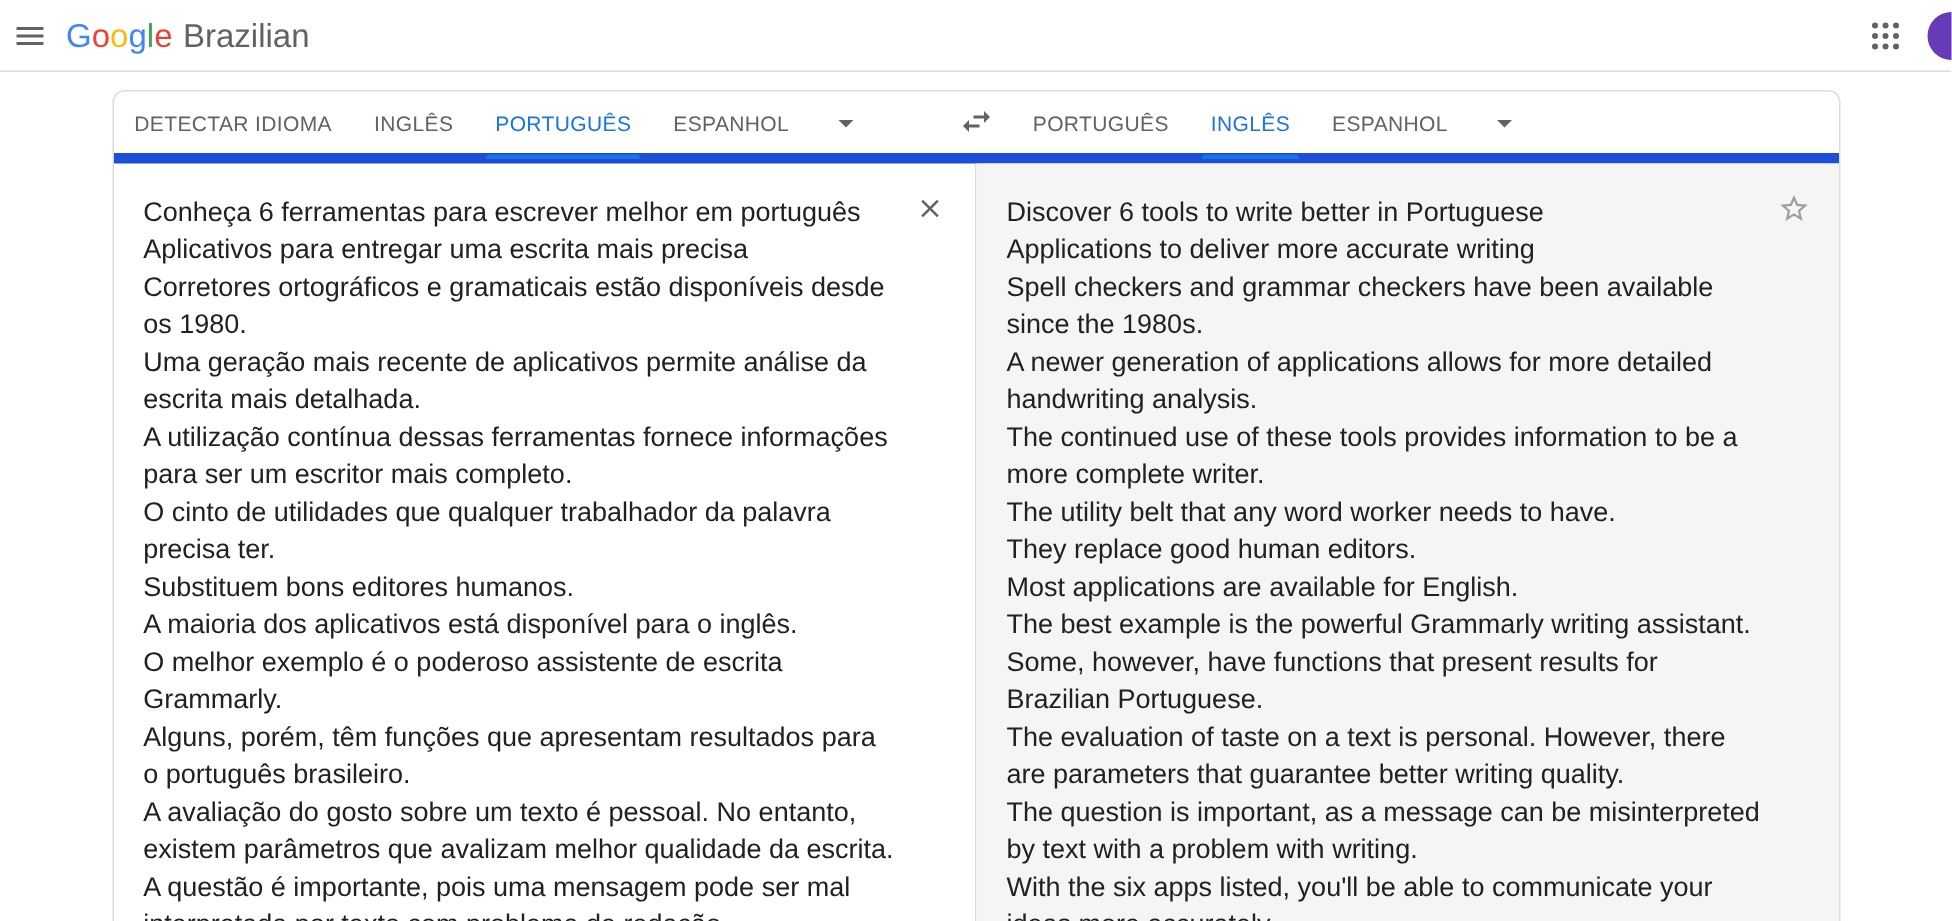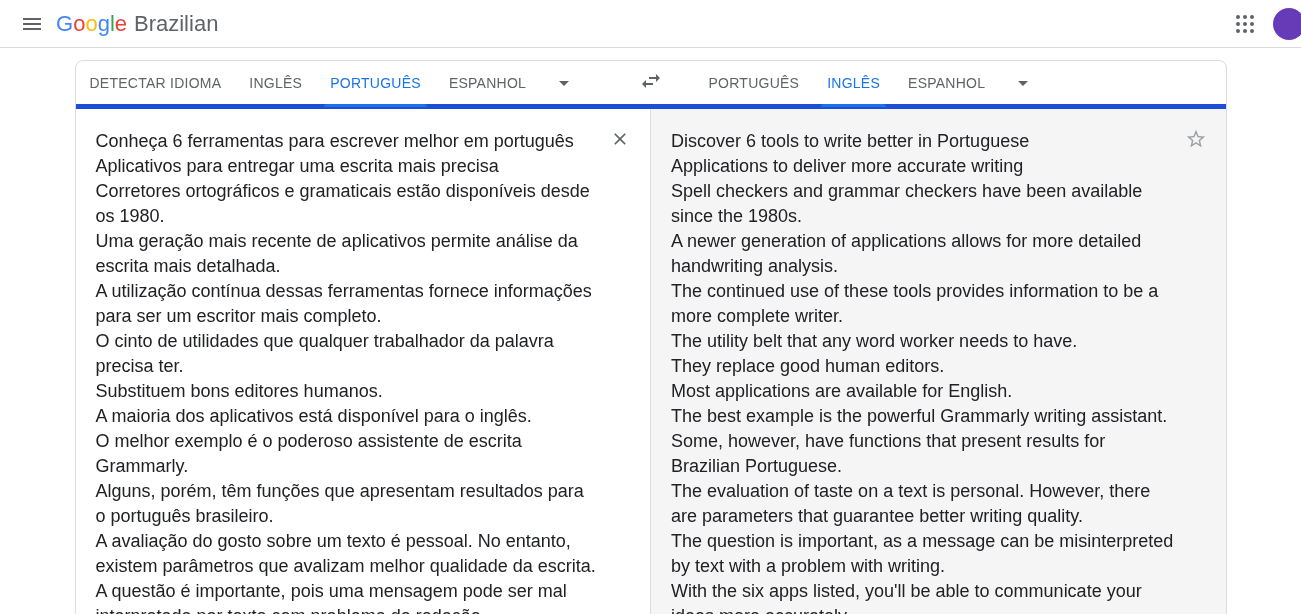--- a/index.html
+++ b/index.html
@@ -8,21 +8,21 @@
     background: #fff;
     color: #3c4043;
     width: 1301px;
     height: 614px;
     overflow: hidden;
   }
   .header {
     height: 48px;
     display: flex;
     align-items: center;
-    padding: 0 12px;
+    padding: 0 0;
     border-bottom: 1px solid #dadce0;
     justify-content: space-between;
   }
   .header-left { display: flex; align-items: center; }
   .hamburger {
     width: 40px; height: 40px;
     display: flex; align-items: center; justify-content: center;
     cursor: pointer;
     border-radius: 50%;
   }
@@ -52,22 +52,21 @@
   }
   .card {
     border: 1px solid #dadce0;
     border-radius: 8px;
     background: #fff;
     overflow: hidden;
   }
   .lang-bar {
     display: flex;
     height: 48px;
-    border-bottom: 5px solid #1d4ed8;
-    gap: 20px;
+    border-bottom: 7px solid #1d4ed8;
   }
   .lang-half {
     flex: 1;
     display: flex;
     align-items: center;
     position: relative;
   }
   .lang-tab {
     padding: 0 14px;
     height: 48px;

